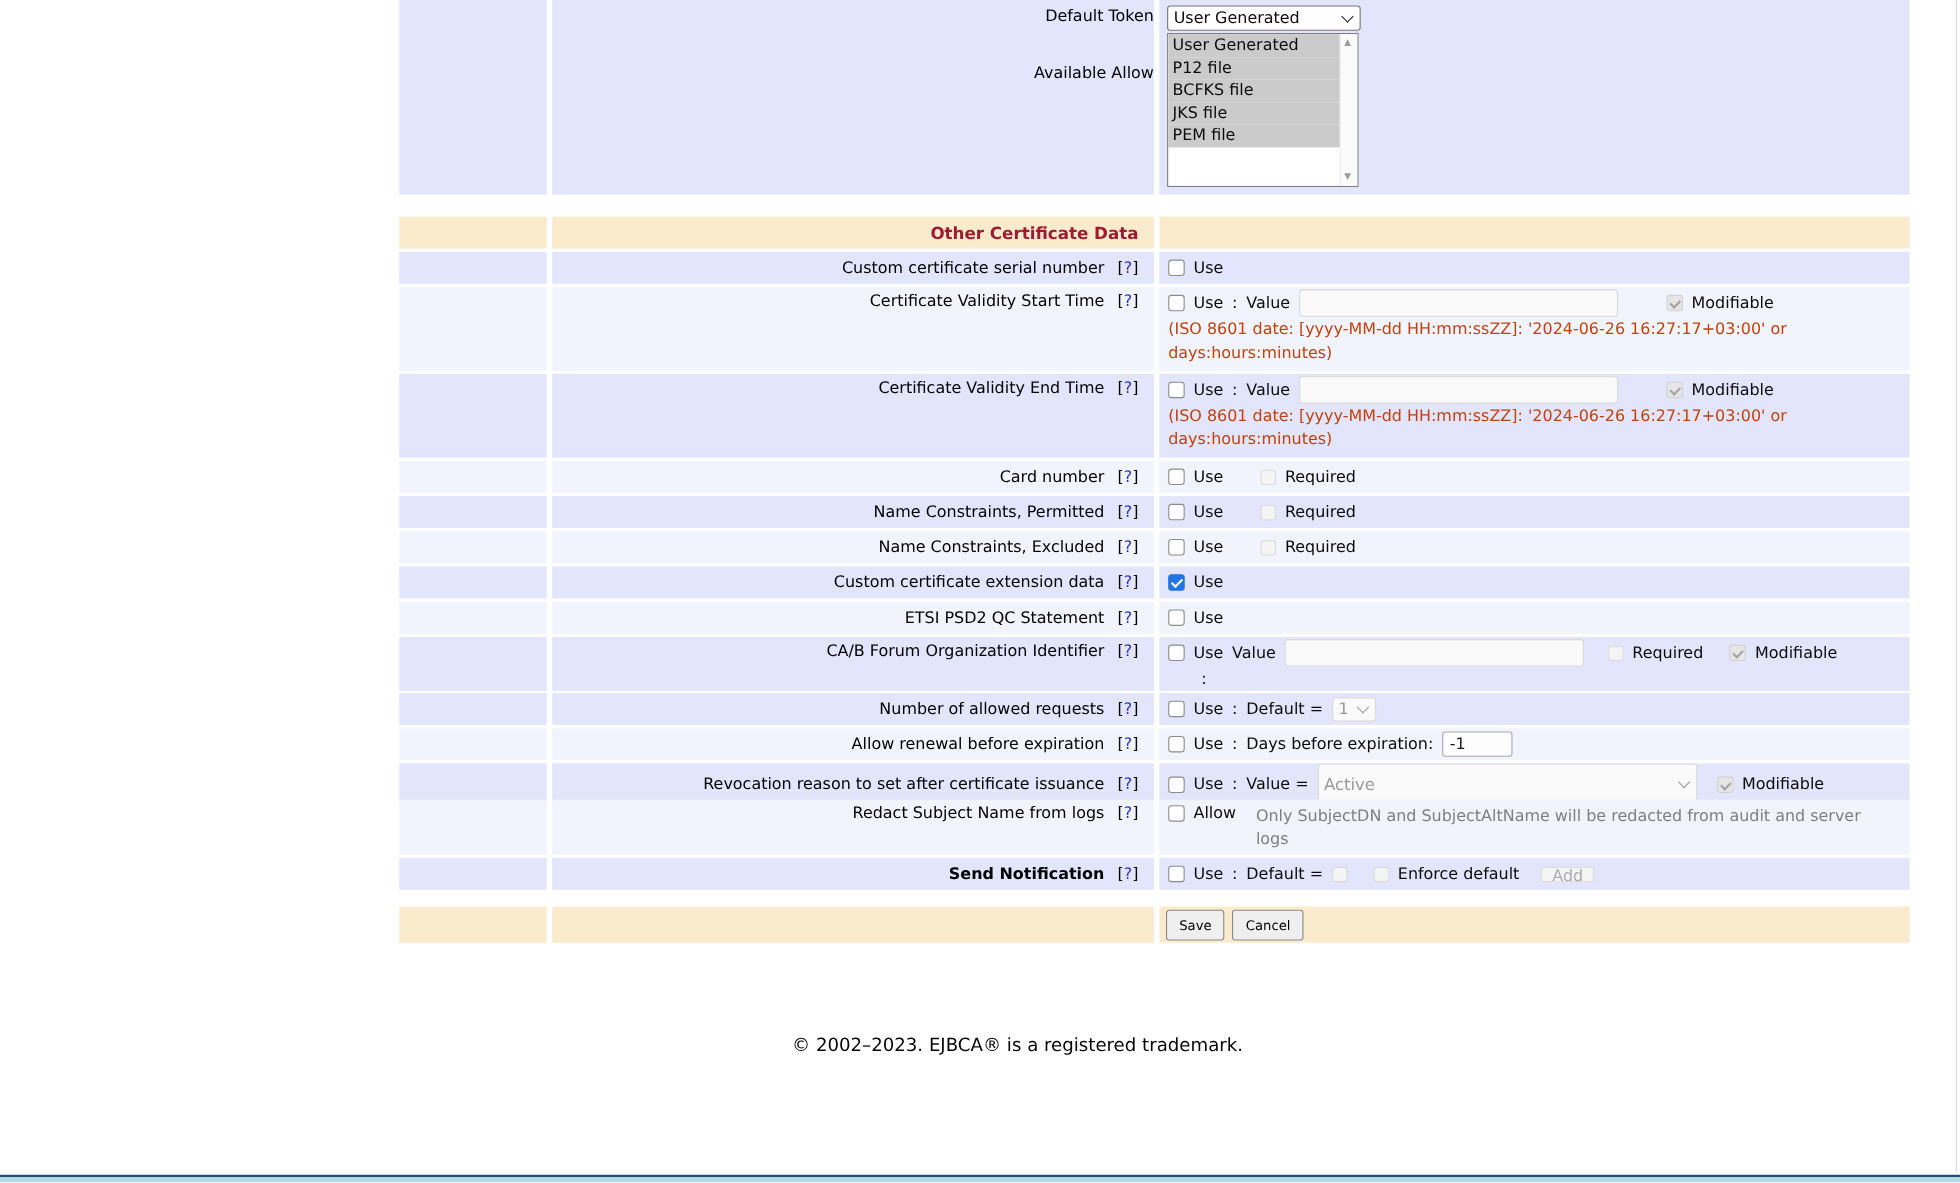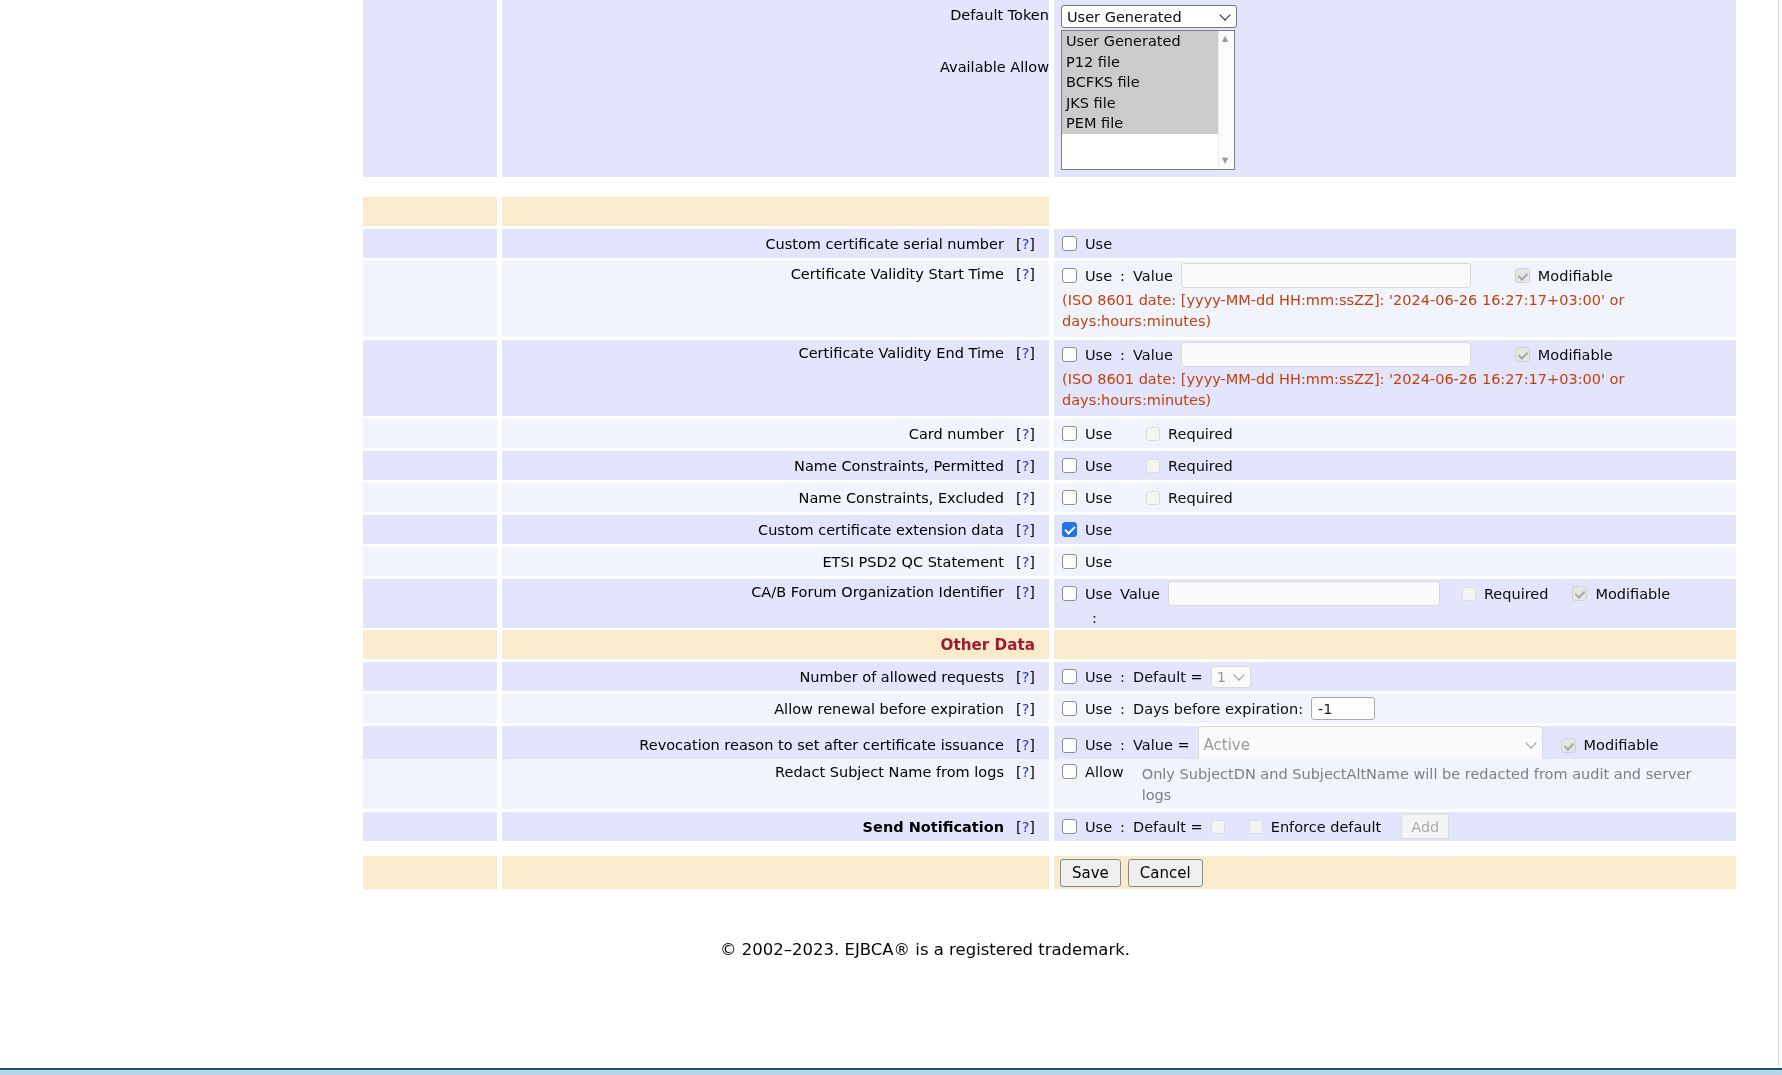--- a/index.html
+++ b/index.html
@@ -54,22 +54,22 @@
   .lb-arrow.up{top:4px;}
   .lb-arrow.dn{bottom:4px;}
   
   .note{color:#c2410c;line-height:21px;}
   .note-wrap{max-width:560px;display:inline-block;color:#7d7f83;line-height:21px;}
   
   .ctrl-col{display:flex;flex-direction:column;padding-left:8px;}
   .line1{display:flex;align-items:center;gap:8px;height:29px;}
   .line2{height:20px;display:flex;align-items:center;}
   
-  .btn{height:28px;padding:0 11px;background:#efefef;border:1px solid #8a8a8a;border-radius:3px;font:inherit;font-size:15px;color:#000;}
-  .btn-add{height:25px;padding:0 9px;background:#f5f5f5;border:1px solid #dcdcdc;border-radius:0;font:inherit;font-size:14.5px;color:#ababab;margin-left:12px;}
+  .btn{height:28px;padding:0 11px;background:#efefef;border:1px solid #8a8a8a;border-radius:3px;font:inherit;font-size:12px;color:#000;}
+  .btn-add{height:14px;padding:0 9px;background:#f5f5f5;border:1px solid #dcdcdc;border-radius:0;font:inherit;font-size:14.5px;color:#ababab;margin-left:12px;}
   .token-c2{flex-direction:column;align-items:flex-end;justify-content:flex-start;padding-top:7px;gap:36px;display:flex;}
   .token-c3{flex-direction:column;align-items:flex-start;justify-content:flex-start;padding-top:5px;padding-left:7px;display:flex;gap:0;}
   .footer{position:absolute;left:68px;top:908px;width:1714px;text-align:center;font-size:16.5px;color:#050505;margin-top:32px;}
   .bottom-bar{position:absolute;left:0;top:1068px;width:1782px;height:7px;background:#b5d7e7;border-top:2px solid #1a546e;box-sizing:border-box;}
   .scroll-edge{position:absolute;right:3px;top:0;width:1px;height:1066px;background:#d7d7d7;}
   .gap20{margin-bottom:20px;}
   .gap17{margin-bottom:17px;}
   .gap15{margin-bottom:15px;}
   .h-token{height:177px;}
   .h-cab{height:34px;}
@@ -103,20 +103,23 @@
         <div class="lb-scroll">
           <span class="lb-arrow up">▲</span>
           <span class="lb-arrow dn">▼</span>
         </div>
       </div>
     </div>
   </div>
 
   <div class="row bg-h h1">
     <div class="cell"></div>
+    <div class="cell c2">
+      <span class="sec-title">Other Certificate Data</span>
+    </div>
     <div class="cell"></div>
   </div>
 
   <div class="row bg-a h1">
     <div class="cell"></div>
     <div class="cell c2">
       <span class="lbl">Custom certificate serial number</span>
       <a class="help"><span class="hb">[</span><span class="hq">?</span><span class="hb">]</span></a>
     </div>
     <div class="cell c3">
@@ -249,27 +252,20 @@
         <span>Required</span>
         <span class="cb dis-checked ml16"></span>
         <span>Modifiable</span>
       </div>
       <div class="line2" style="padding-left:30px">
         <span>:</span>
       </div>
     </div>
   </div>
 
-  <div class="row bg-h h1">
-    <div class="cell"></div>
-    <div class="cell c2">
-      <span class="sec-title">Other Data</span>
-    </div>
-    <div class="cell"></div>
-  </div>
 
   <div class="row bg-a h1">
     <div class="cell"></div>
     <div class="cell c2">
       <span class="lbl">Number of allowed requests</span>
       <a class="help"><span class="hb">[</span><span class="hq">?</span><span class="hb">]</span></a>
     </div>
     <div class="cell c3">
       <span class="cb"></span>
       <span>Use</span>

